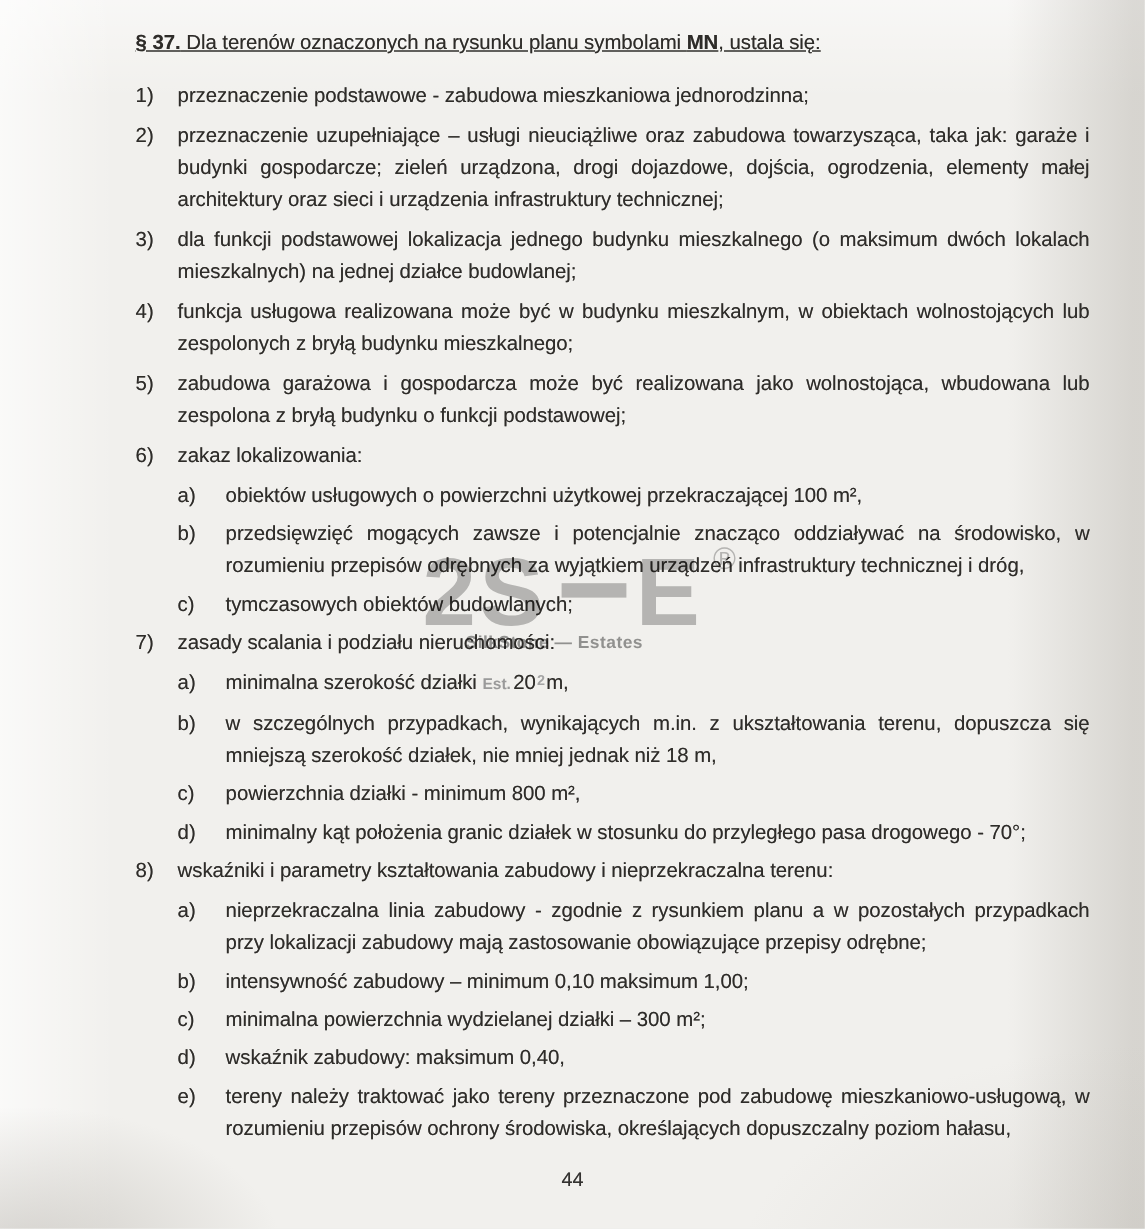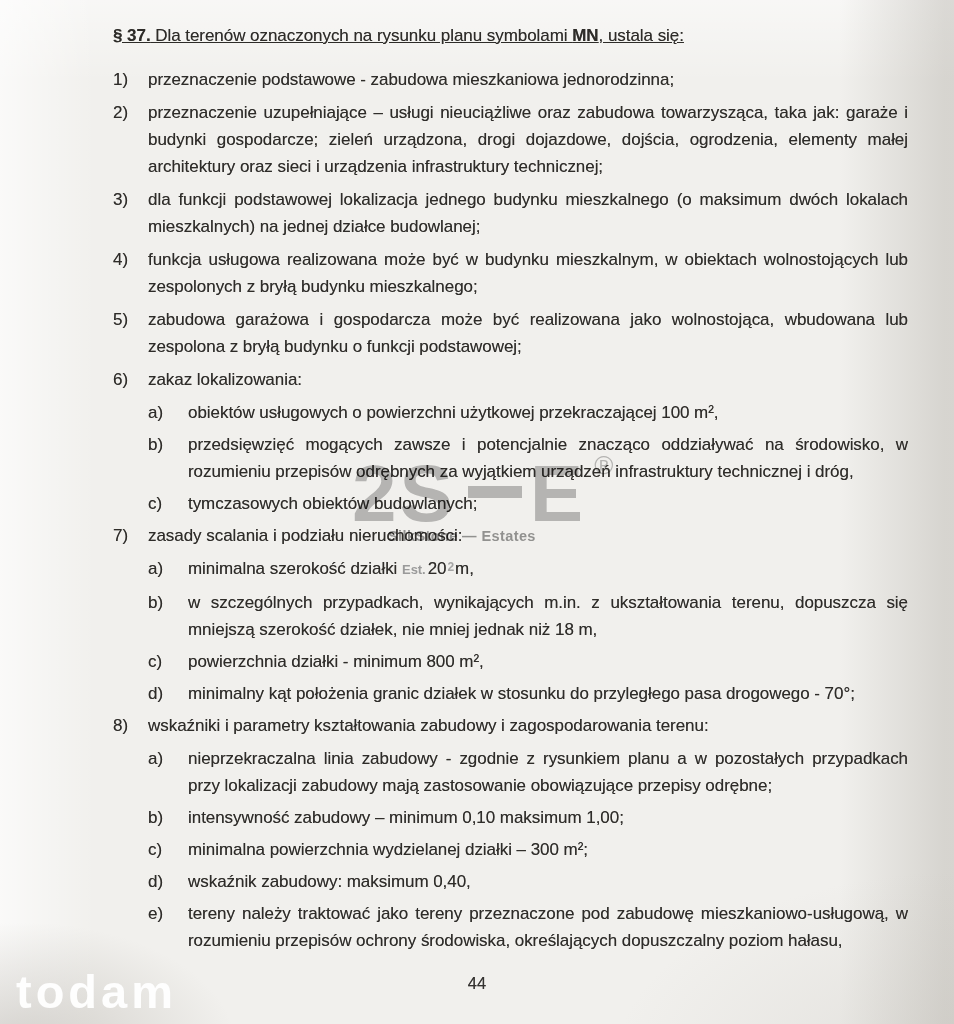--- a/index.html
+++ b/index.html
@@ -127,21 +127,21 @@
       <span class="letter">c)</span>
       <div class="txt">powierzchnia działki - minimum 800 m²,</div>
     </div>
     <div class="sub">
       <span class="letter">d)</span>
       <div class="txt">minimalny kąt położenia granic działek w stosunku do przyległego pasa drogowego - 70°;</div>
     </div>
 
     <div class="item">
       <span class="num">8)</span>
-      <div class="txt">wskaźniki i parametry kształtowania zabudowy i zagospodarowania terenu:</div>
+      <div class="txt">wskaźniki i parametry kształtowania zabudowy i nieprzekraczalna terenu:</div>
     </div>
     <div class="sub">
       <span class="letter">a)</span>
       <div class="txt">nieprzekraczalna linia zabudowy - zgodnie z rysunkiem planu a w pozostałych przypadkach przy lokalizacji zabudowy mają zastosowanie obowiązujące przepisy odrębne;</div>
     </div>
     <div class="sub">
       <span class="letter">b)</span>
       <div class="txt">intensywność zabudowy – minimum 0,10 maksimum 1,00;</div>
     </div>
     <div class="sub">
@@ -156,17 +156,16 @@
       <span class="letter">e)</span>
       <div class="txt">tereny należy traktować jako tereny przeznaczone pod zabudowę mieszkaniowo-usługową, w rozumieniu przepisów ochrony środowiska, określających dopuszczalny poziom hałasu,</div>
     </div>
 
   </div>
 
   <div class="wm-logo"><span>2S</span><span class="wm-dash"></span><span>E</span><span class="wm-reg">®</span></div>
 
   <div class="wm-brand">SilkStone — Estates</div>
 
-  <div class="wm-corner">todam</div>
 
   <div class="page-number">44</div>
 
 </div>
 
 </body></html>

